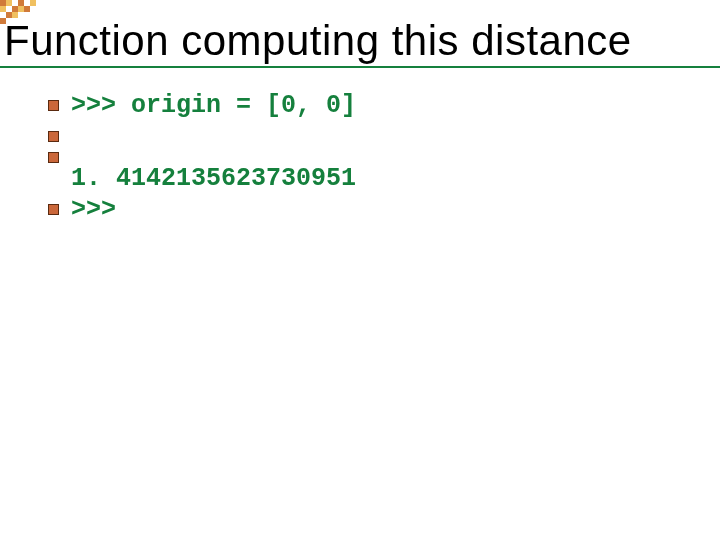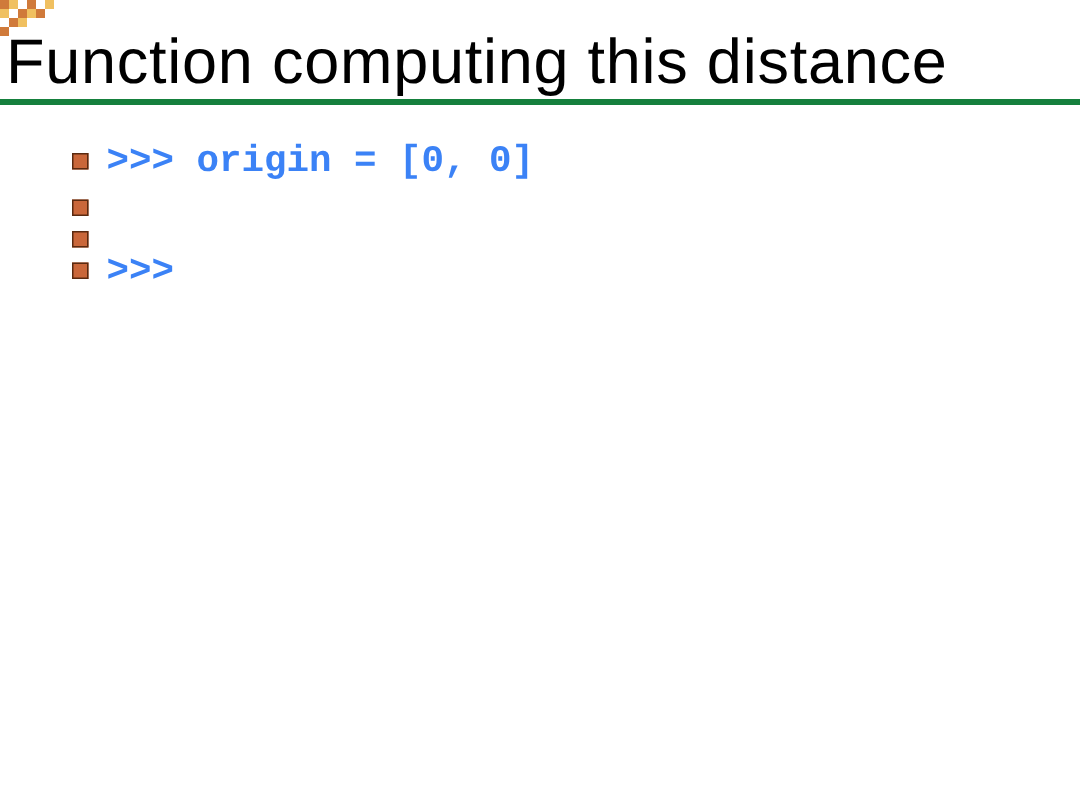--- a/index.html
+++ b/index.html
@@ -6,21 +6,21 @@
   html, body { width: 720px; height: 540px; background: #fff; font-family: Arial, Helvetica, sans-serif; }
   .slide { width: 720px; height: 540px; position: relative; }
   .logo {
     position: absolute;
     top: 0;
     left: 0;
     width: 50px;
     height: 24px;
   }
   .title-block {
-    border-bottom: 4px solid #15803d;
+    border-bottom: 2px solid #15803d;
     padding: 0 0 2px 0;
     margin: 0;
   }
   .title {
     font-size: 42px;
     font-weight: 400;
     line-height: 1.1;
     padding-left: 4px;
     padding-top: 18px;
     letter-spacing: 0.5px;
@@ -48,21 +48,21 @@
     flex-shrink: 0;
     margin-top: 8px;
     margin-right: 12px;
   }
   .code {
     font-family: "Courier New", Courier, monospace;
     font-weight: bold;
     font-size: 25px;
     line-height: 1.15;
     white-space: pre;
-    color: #3b82f6;
+    color: #15803d;
   }
 </style>
 </head>
 <body>
 <div class="slide">
 
   <svg class="logo" viewBox="0 0 50 24">
     <rect x="0" y="0" width="6" height="6" fill="#d07a3a"></rect>
     <rect x="6" y="0" width="6" height="6" fill="#f0c060"></rect>
     <rect x="18" y="0" width="6" height="6" fill="#d07a3a"></rect>
@@ -85,18 +85,22 @@
       <div class="bullet"></div>
       <span class="code">&gt;&gt;&gt; origin = [0, 0]</span>
     </div>
     <div class="line">
       <div class="bullet"></div>
     </div>
     <div class="line">
       <div class="bullet"></div>
     </div>
     <div class="line">
+      <div class="bullet-spacer"></div>
+      <span class="code">1. 4142135623730951</span>
+    </div>
+    <div class="line">
       <div class="bullet"></div>
       <span class="code">&gt;&gt;&gt;</span>
     </div>
   </div>
 
 </div>
 
 </body></html>

